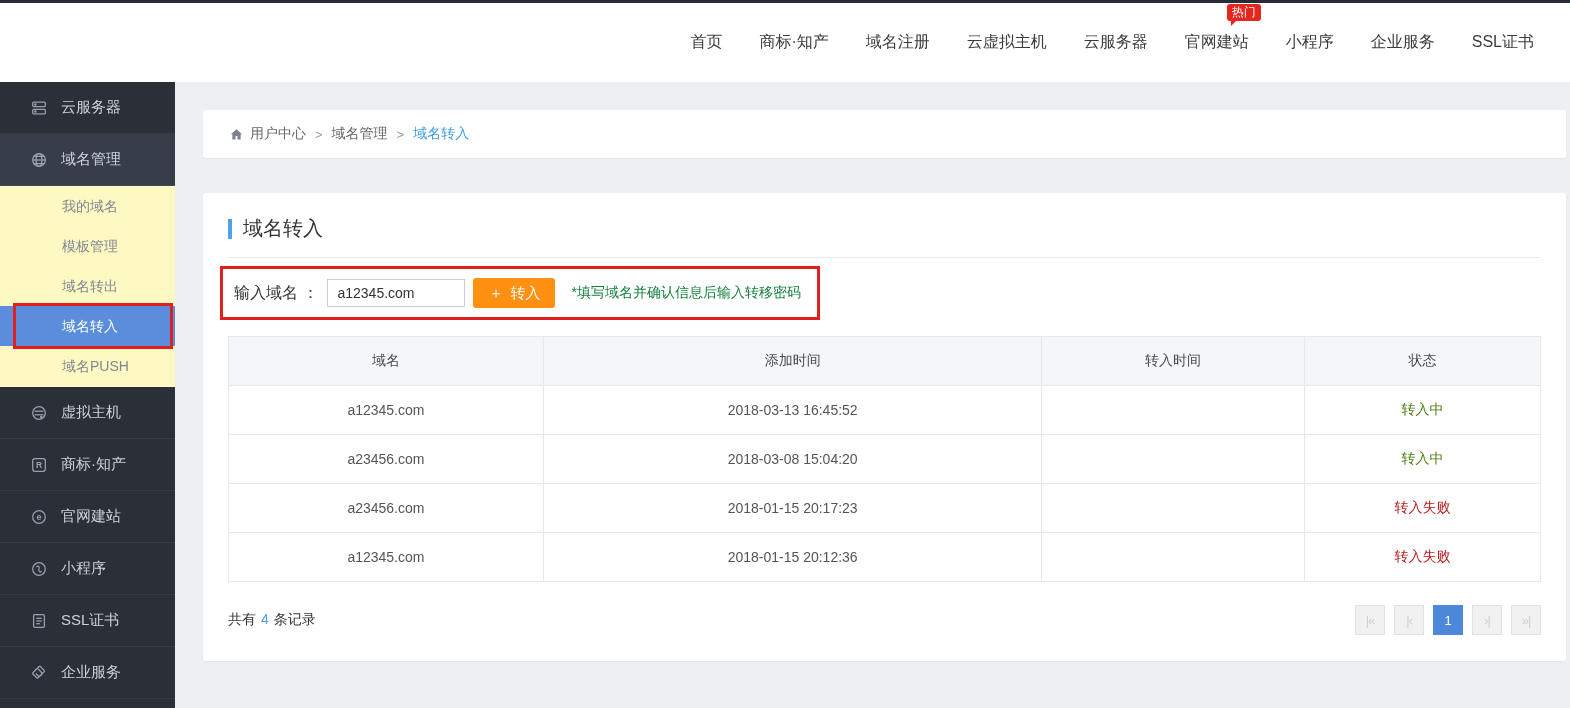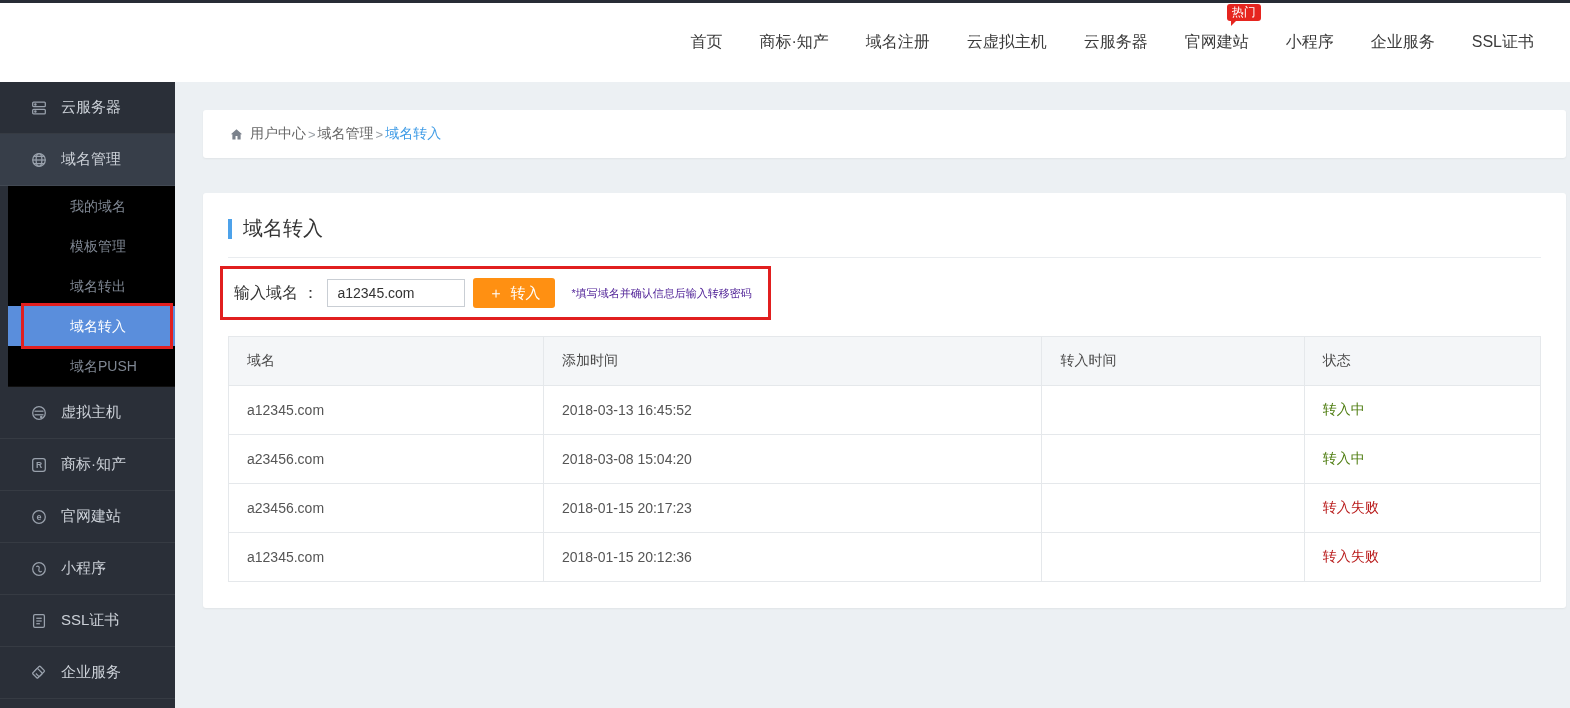--- a/index.html
+++ b/index.html
@@ -20,54 +20,54 @@
   
   .layout { display:flex; height:626px; }
 
   
   .sidebar { width:175px; flex-shrink:0; background:#2a2f38; overflow:hidden; }
   .side-item { height:52px; display:flex; align-items:center; gap:13px; padding-left:30px;
     color:#ccd1d8; font-size:15px; cursor:pointer; border-bottom:1px solid rgba(255,255,255,0.06); }
   .side-item.expanded { background:#373e49; }
   .side-icon { width:18px; height:18px; display:inline-flex; }
   .side-icon svg { width:18px; height:18px; }
-  .submenu { background:#000000; border-bottom:1px solid rgba(255,255,255,0.06);margin-left:8px; }
+  .submenu { background:#fef9c3; border-bottom:1px solid rgba(255,255,255,0.06); }
   .sub-item { height:40px; line-height:40px; padding-left:62px; font-size:14px; color:#7f8793;
     cursor:pointer; position:relative; }
   .sub-item.active { background:#5a8edc; color:#fff; }
   .annotated::after { content:''; position:absolute; left:13px; right:2px; top:-3px; bottom:-3px;
     border:3px solid #e11f1f; pointer-events:none; z-index:5; }
 
   
   .content { flex:1; padding:28px 4px 0 28px; }
   .breadcrumb-bar { background:#fff; height:48px; border-radius:3px; display:flex; align-items:center;
-    padding:16px 26px; box-shadow:0 1px 2px rgba(0,0,0,0.05); font-size:14px; color:#666; gap:2px; }
+    padding:16px 26px; box-shadow:0 1px 2px rgba(0,0,0,0.05); font-size:14px; color:#666; gap:9px; }
   .crumb { cursor:pointer; display:inline-flex; align-items:center; gap:6px; }
   .crumb-sep { color:#9aa0a6; font-size:13px; }
   .crumb.current { color:#3e9be6; }
   .home-icon svg { width:15px; height:15px; display:block; }
 
   .panel { background:#fff; border-radius:3px; margin-top:35px; padding:18px 25px 26px;
     box-shadow:0 1px 2px rgba(0,0,0,0.05); }
   .section-title { display:flex; align-items:center; gap:11px; padding:4px 0 15px;
     border-bottom:1px solid #e9ecef; font-size:20px; color:#333; }
   .title-bar { width:4px; height:20px; background:#4da2ea; }
 
   .form-box { display:inline-flex; align-items:center; border:3px solid #e11f1f;
     margin:8px 0 10px -8px; padding:9px 16px 9px 11px; }
   .form-label { font-size:16px; color:#333; margin-right:9px; white-space:nowrap; }
   .domain-input { width:138px; height:28px; border:1px solid #c9ced4; padding:0 9px;
     font-size:14px; color:#333; outline:none; font-family:inherit; }
   .transfer-btn { margin-left:8px; height:30px; padding:0 15px; background:#ff9012; color:#fff;
     border:none; border-radius:3px; font-size:15px; display:inline-flex; align-items:center; gap:7px;
     cursor:pointer; font-family:inherit; white-space:nowrap; }
-  .form-hint { margin-left:16px; font-size:11px; color:#4c1d95; white-space:nowrap;text-align:right; }
+  .form-hint { margin-left:16px; font-size:14px; color:#15803d; white-space:nowrap;text-align:right; }
 
   table.data-table { width:100%; border-collapse:collapse; font-size:14px; margin-top:6px; }
-  .data-table th, .data-table td { border:1px solid #e5e8eb; text-align:left; padding:15px 18px;margin-left:42px; }
+  .data-table th, .data-table td { border:1px solid #e5e8eb; text-align:center; padding:15px 18px;margin-left:42px; }
   .data-table th { background:#f4f6f8; font-weight:normal; color:#4a4a4a; height:37px; }
   .data-table td { height:45px; color:#555; }
   td.status-pending { color:#4d7c0f; }
   td.status-failed { color:#b91c1c; }
 
   .bottom-row { display:flex; justify-content:space-between; align-items:center; margin-top:23px; }
   .summary { font-size:14px; color:#333; }
   .summary .count { color:#4da2ea; margin:0 5px; }
   .pagination { display:flex; gap:9px; }
   .page-btn { min-width:30px; height:30px; display:inline-flex; align-items:center; justify-content:center;
@@ -263,16 +263,28 @@
             </tr>
             <tr>
               <td>a12345.com</td>
               <td>2018-01-15 20:12:36</td>
               <td></td>
               <td class="status-failed">转入失败</td>
             </tr>
           </tbody>
       </table>
 
+      <div class="bottom-row">
+        <div class="summary">
+          <span>共有</span><span class="count">4</span><span>条记录</span>
+        </div>
+        <div class="pagination">
+            <div class="page-btn">|«</div>
+            <div class="page-btn">|‹</div>
+            <div class="page-btn active">1</div>
+            <div class="page-btn">›|</div>
+            <div class="page-btn">»|</div>
+          </div>
+      </div>
     </div>
 
   </div>
 </div>
 
 </body></html>

